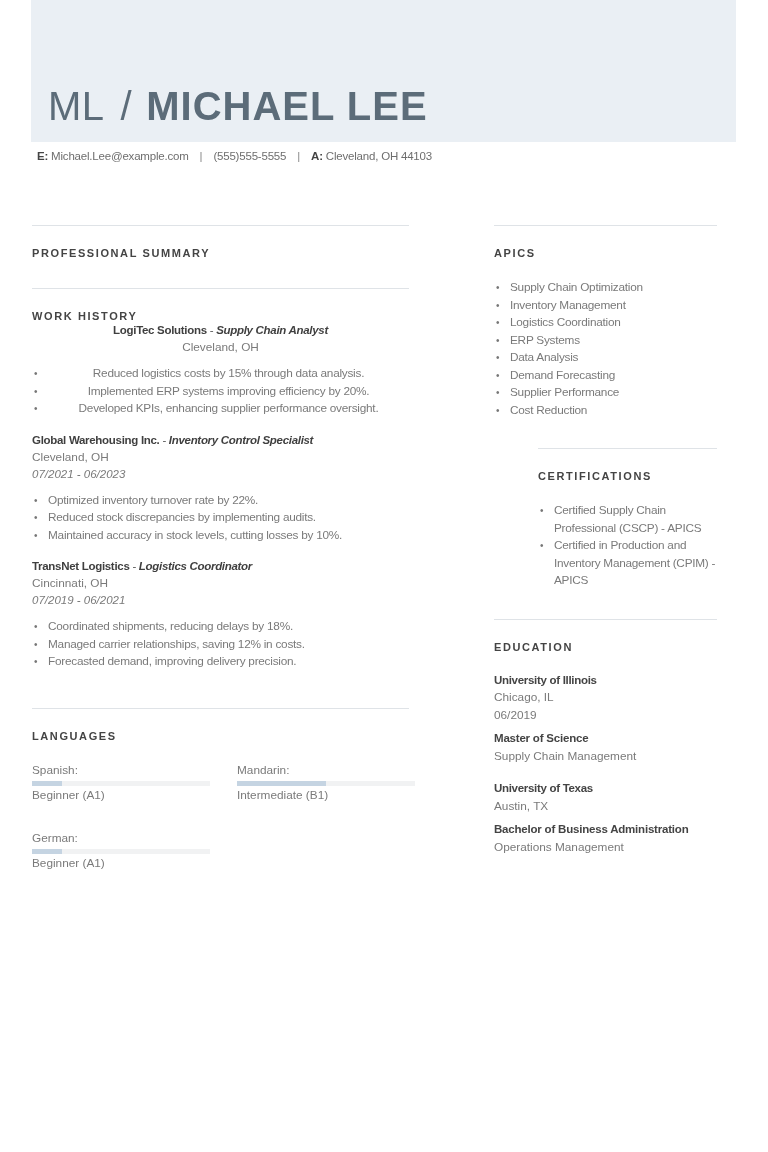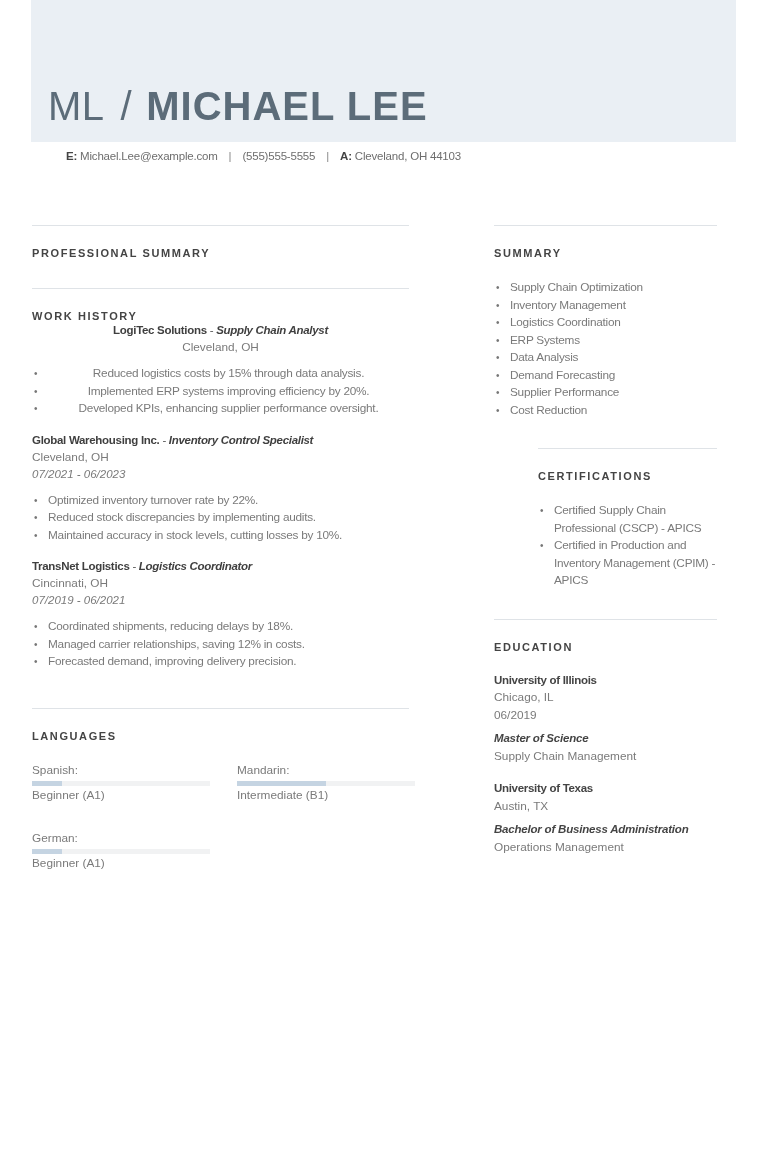--- a/index.html
+++ b/index.html
@@ -5,21 +5,21 @@
   * { box-sizing: border-box; margin: 0; padding: 0; }
   html, body { width: 768px; height: 1152px; background: #ffffff; overflow: hidden; }
   body { font-family: "Liberation Sans", sans-serif; color: #6b6b6b; position: relative; }
 
   .header-band { position: absolute; left: 31px; top: 0; width: 705px; height: 142px; background: #eaeff4; }
   .name-line { position: absolute; left: 48px; top: 82px; font-size: 40px; line-height: 48px; color: #5c6c79; white-space: nowrap; letter-spacing: 0.5px; }
   .name-line .initials { font-weight: 400; }
   .name-line .slash { font-weight: 400; margin: 0 14px 0 16px; }
   .name-line .fullname { font-weight: 700; letter-spacing: 1px; }
 
-  .contact { position: absolute; left: 66px; top: 150px; font-size: 11.5px; color: #6e6e6e; white-space: nowrap; letter-spacing: -0.2px; }
+  .contact { position: absolute; left: 37px; top: 150px; font-size: 11.5px; color: #6e6e6e; white-space: nowrap; letter-spacing: -0.2px; }
   .contact b { color: #444; font-weight: 700; }
   .contact .sep { margin: 0 8px; color: #888; }
 
   .col-left { position: absolute; left: 32px; top: 225px; width: 377px; }
   .col-right { position: absolute; left: 494px; top: 225px; width: 223px; }
 
   .divider { height: 1px; background: #dfe3e7; width: 100%; }
   .section-title { font-size: 11px; font-weight: 700; color: #444; letter-spacing: 1.6px; margin-top: 21px; }
 
   .summary { margin-top: 20px; font-size: 11.8px; line-height: 17.7px; color: #6f6f6f; letter-spacing: -0.25px; }
@@ -36,21 +36,21 @@
 
   .lang-grid { margin-top: 20px; display: grid; grid-template-columns: 178px 178px; column-gap: 17px; row-gap: 8px; gap: 27px; }
   .lang-name { font-size: 11.8px; line-height: 16px; color: #7a7a7a; }
   .lang-bar { margin-top: 3px; height: 5px; background: #f1f2f3; position: relative; }
   .lang-fill { position: absolute; left: 0; top: 0; height: 5px; background: #c5d4e2; }
   .lang-level { font-size: 11.8px; line-height: 16px; color: #7a7a7a; margin-top: 1px; }
 
   .edu-item { margin-top: 0; }
   .edu-school { font-size: 11.5px; font-weight: 700; color: #444; line-height: 17.5px; letter-spacing: -0.3px; }
   .edu-line { font-size: 11.8px; color: #7a7a7a; line-height: 17.5px; }
-  .edu-degree { font-size: 11.5px; font-weight: 700; font-style: italic; color: #444; line-height: 17.5px; letter-spacing: -0.2px; }
+  .edu-degree { font-size: 11.5px; font-weight: 700; color: #444; line-height: 17.5px; letter-spacing: -0.2px; }
 </style>
 </head>
 <body>
 
 <div class="header-band"></div>
 <div class="name-line">
   <span class="initials">ML</span><span class="slash">/</span><span class="fullname">MICHAEL LEE</span>
 </div>
 
 <div class="contact">
@@ -139,21 +139,21 @@
         <div class="lang-level">Beginner (A1)</div>
       </div>
     </div>
   </section>
 </div>
 
 <div class="col-right">
 
   <section>
     <div class="divider"></div>
-    <div class="section-title">SUMMARY</div>
+    <div class="section-title">APICS</div>
     <ul class="bullets" style="margin-top:20px;">
       <li>Supply Chain Optimization</li>
       <li>Inventory Management</li>
       <li>Logistics Coordination</li>
       <li>ERP Systems</li>
       <li>Data Analysis</li>
       <li>Demand Forecasting</li>
       <li>Supplier Performance</li>
       <li>Cost Reduction</li>
     </ul>

